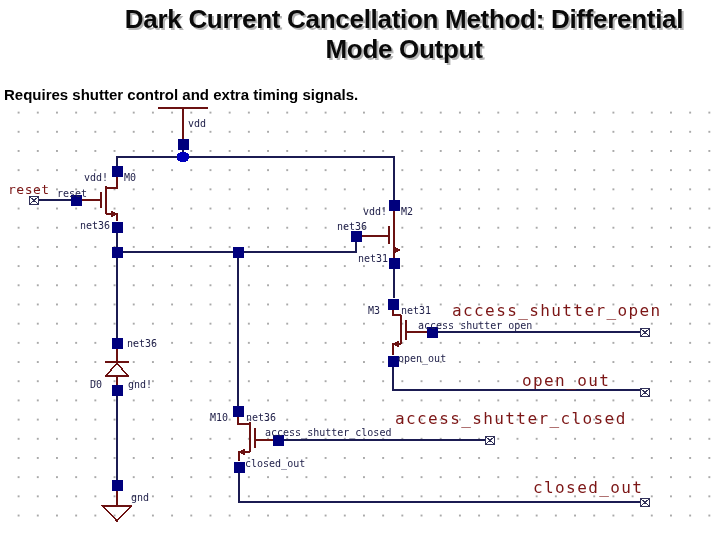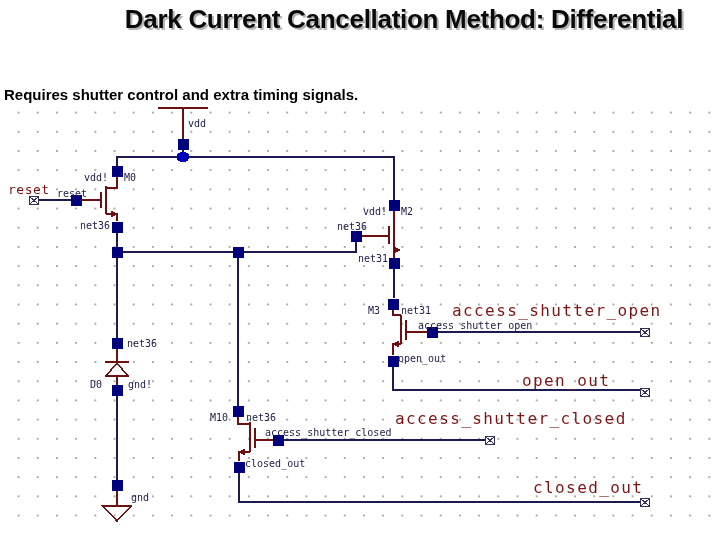--- a/index.html
+++ b/index.html
@@ -26,20 +26,21 @@
   .lbl-big{font-size:16px;letter-spacing:1.4px;fill:#7c1616;}
   .lbl-reset{font-size:13px;letter-spacing:0.5px;fill:#7c1616;}
 </style>
 </head>
 <body>
 
 <div class="slide">
 
   <div class="title">
     <span>Dark Current Cancellation Method: Differential</span><br>
+    <span>Mode Output</span>
   </div>
 
   <div class="subtitle">Requires shutter control and extra timing signals.</div>
 
   <div class="grid"></div>
 
   <svg width="720" height="540" viewBox="0 0 720 540" shape-rendering="crispEdges">
 
     <path class="w" d="M117,166 L117,157 L394,157 L394,200 M183,149 L183,157"></path>
     <path class="w" d="M38,200 L71,200"></path>

